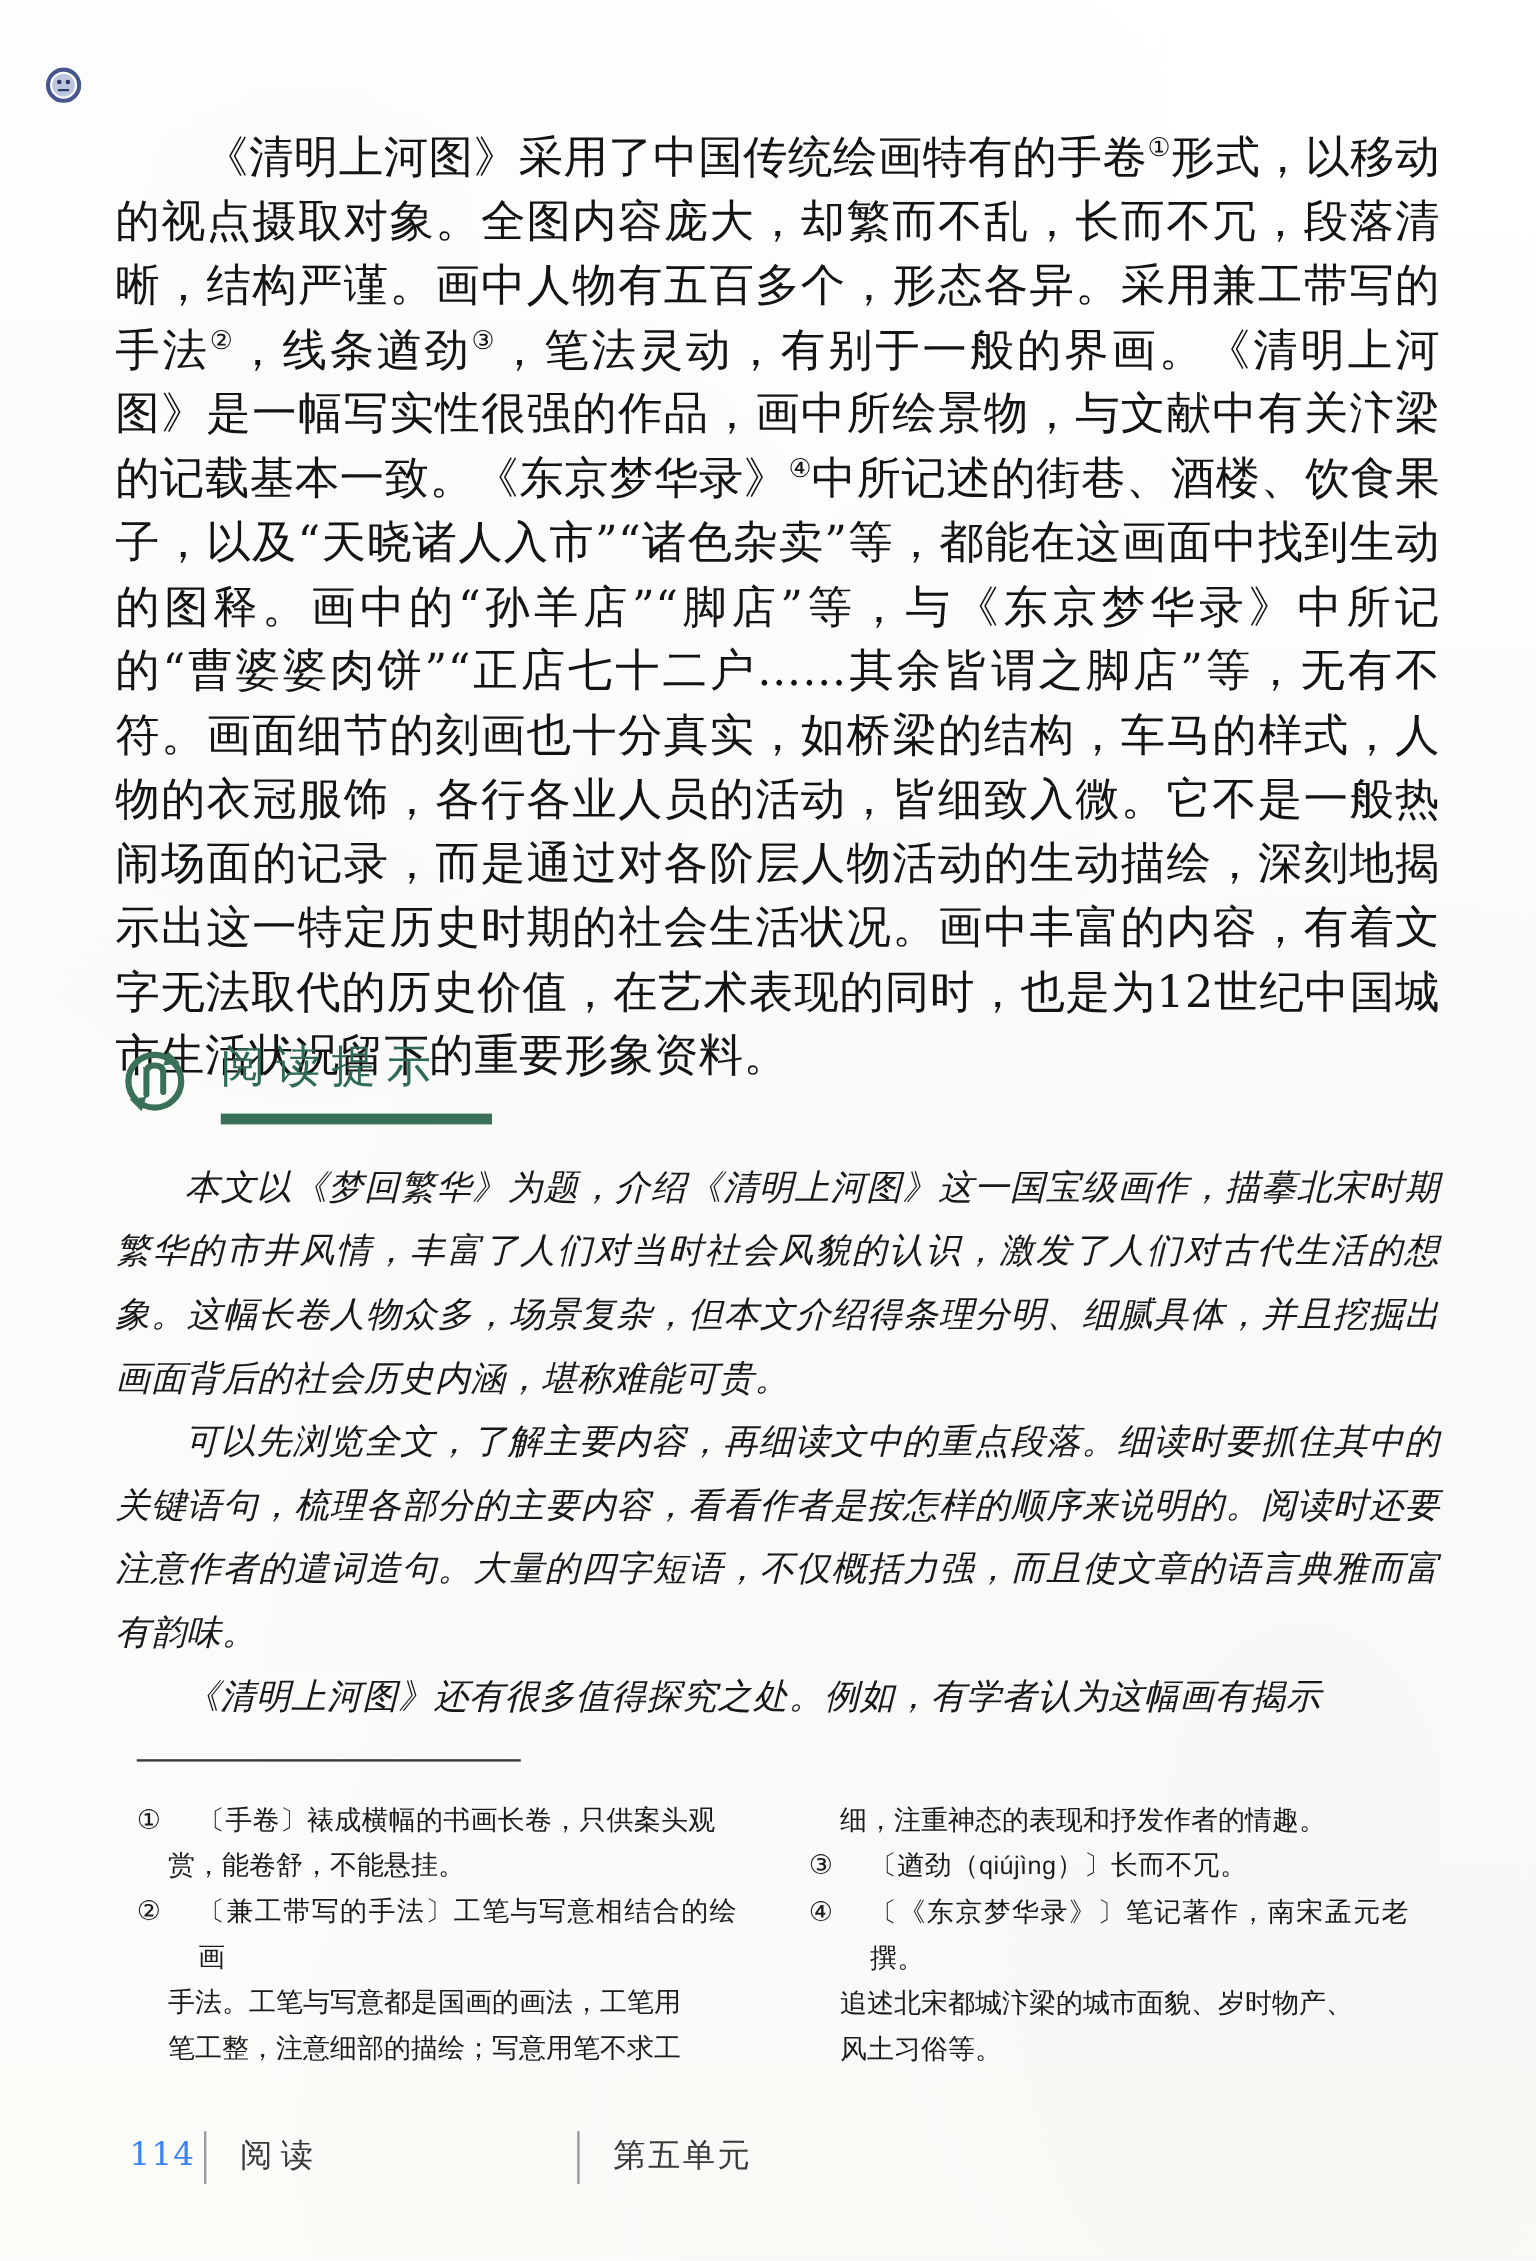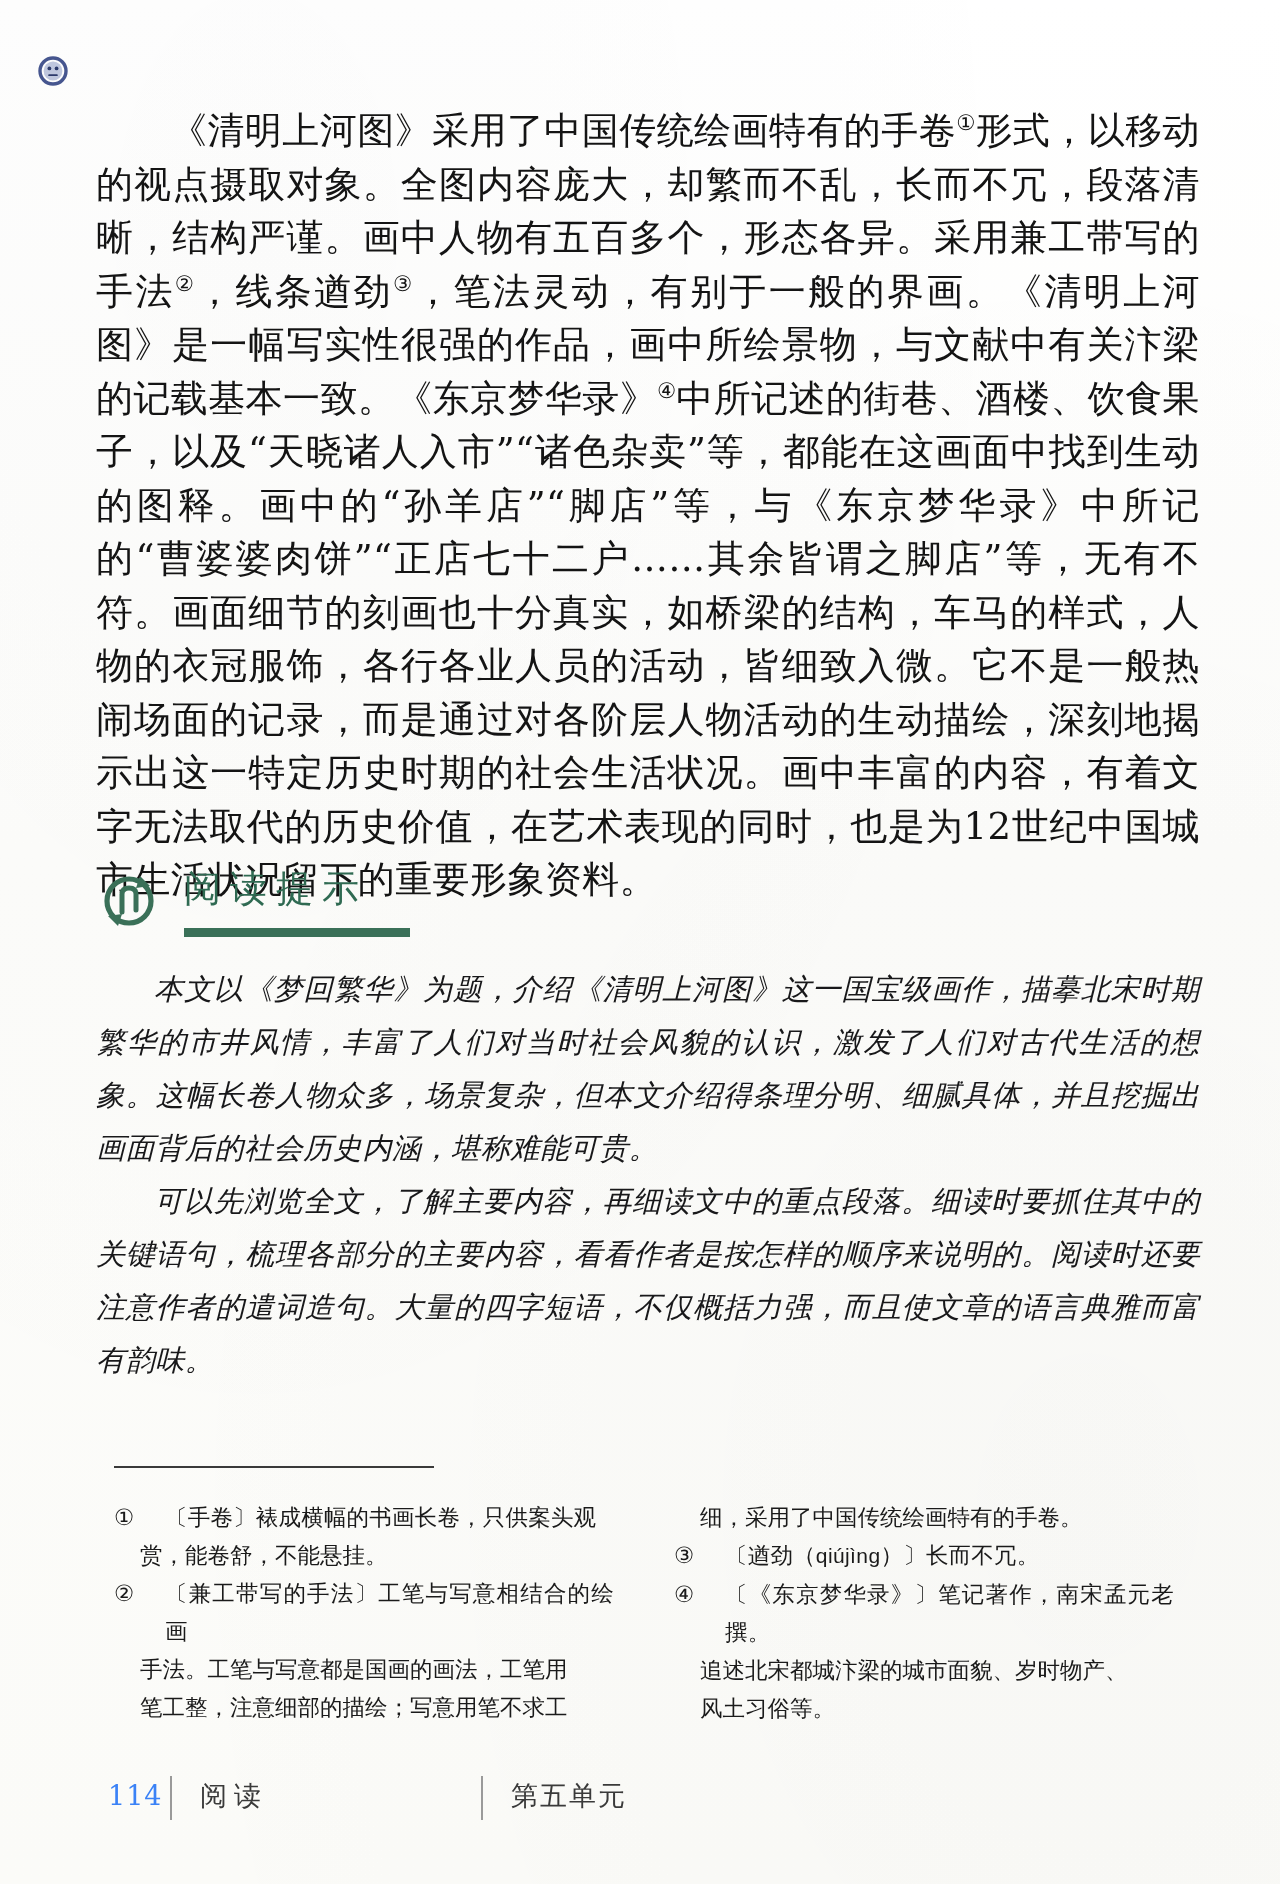--- a/index.html
+++ b/index.html
@@ -256,20 +256,21 @@
         <path d="M18 54 L8 44 L22 42 Z" fill="#3a7058"></path>
       </svg>
     </div>
     <div id="hint-title">阅读提示</div>
     <div id="hint-underline"></div>
   </div>
 
   <div class="hint-block" style="top: 963px;">
     <p class="hint-para">本文以《梦回繁华》为题，介绍《清明上河图》这一国宝级画作，描摹北宋时期繁华的市井风情，丰富了人们对当时社会风貌的认识，激发了人们对古代生活的想象。这幅长卷人物众多，场景复杂，但本文介绍得条理分明、细腻具体，并且挖掘出画面背后的社会历史内涵，堪称难能可贵。</p>
     <p class="hint-para">可以先浏览全文，了解主要内容，再细读文中的重点段落。细读时要抓住其中的关键语句，梳理各部分的主要内容，看看作者是按怎样的顺序来说明的。阅读时还要注意作者的遣词造句。大量的四字短语，不仅概括力强，而且使文章的语言典雅而富有韵味。</p>
+    <p class="hint-para">《清明上河图》还有很多值得探究之处。例如，有学者认为这幅画有揭示</p>
   </div>
 
   <div id="footnote-rule"></div>
 
   <div id="footnotes">
 
     <div class="fn-col">
 
       <div class="fn-item">
         <span class="fn-marker">①</span>
@@ -281,21 +282,21 @@
         <span class="fn-marker">②</span>
         <span class="fn-text">〔兼工带写的手法〕工笔与写意相结合的绘画</span>
       </div>
       <div class="fn-cont">手法。工笔与写意都是国画的画法，工笔用</div>
       <div class="fn-cont">笔工整，注意细部的描绘；写意用笔不求工</div>
 
     </div>
 
     <div class="fn-col">
 
-      <div class="fn-cont">细，采用了中国传统绘画特有的手卷。</div>
+      <div class="fn-cont">细，注重神态的表现和抒发作者的情趣。</div>
 
       <div class="fn-item">
         <span class="fn-marker">③</span>
         <span class="fn-text"><span>〔遒劲（</span><span class="fn-pinyin">qiújìng</span><span>）〕长而不冗。</span></span>
       </div>
 
       <div class="fn-item">
         <span class="fn-marker">④</span>
         <span class="fn-text">〔《东京梦华录》〕笔记著作，南宋孟元老撰。</span>
       </div>

